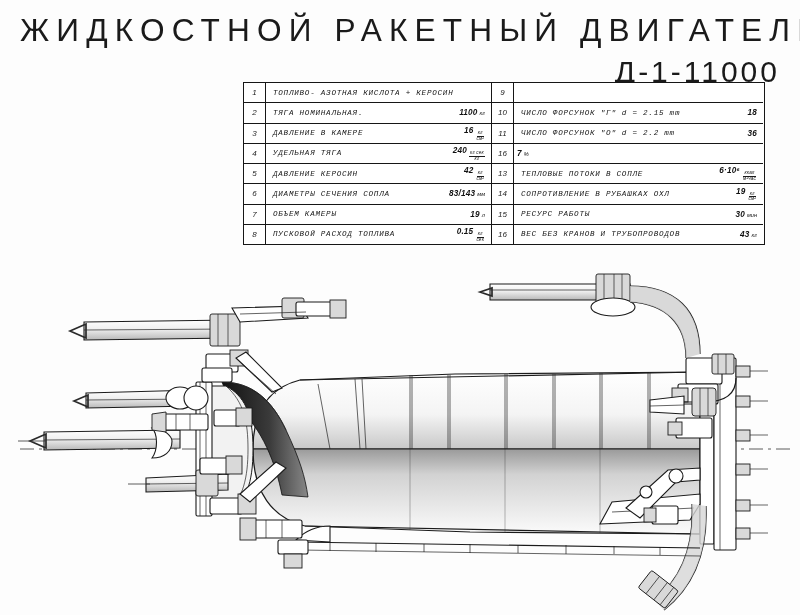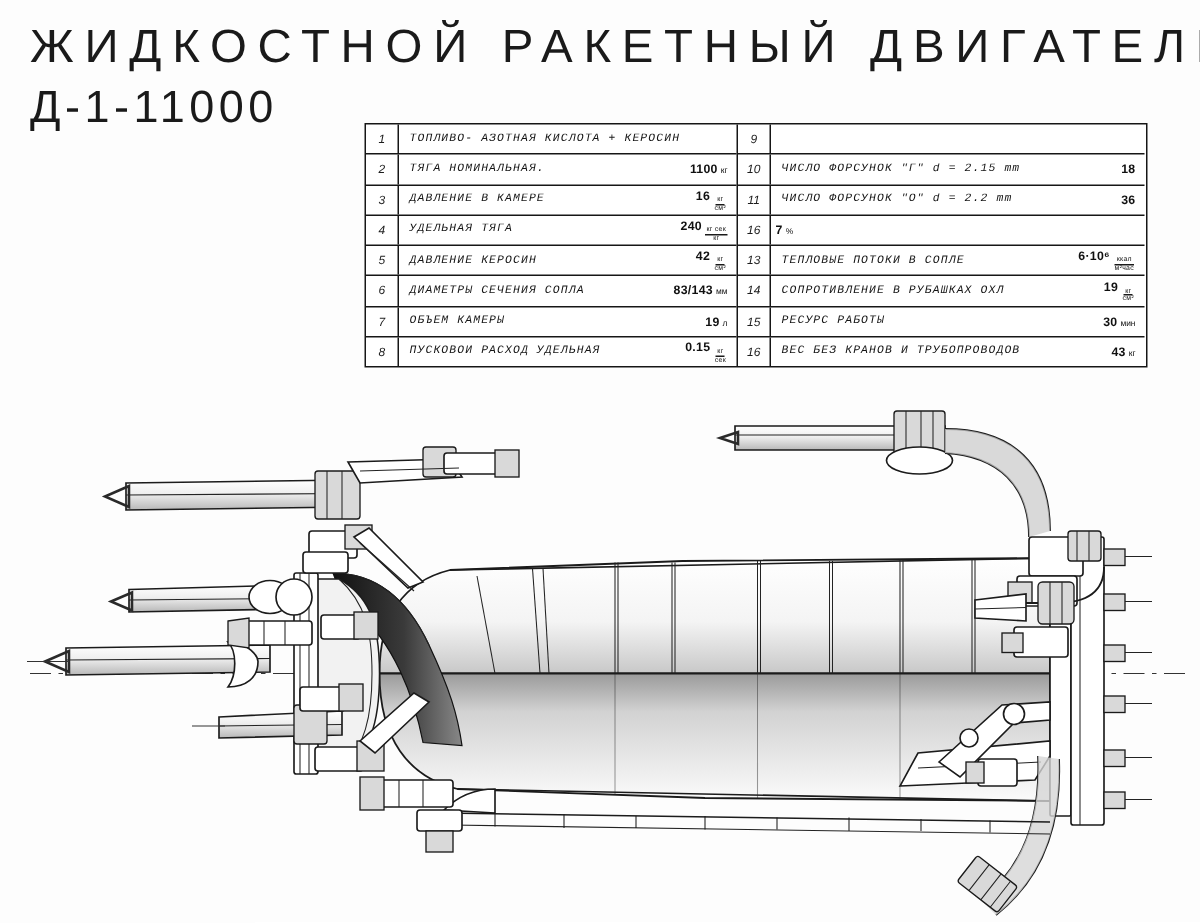--- a/index.html
+++ b/index.html
@@ -41,20 +41,21 @@
     transform: scaleX(1.02);
     transform-origin: left center;
   }
   .title-line-2 {
     font-size: 30px;
     line-height: 36px;
     letter-spacing: 3px;
     margin-top: 4px;
     color: #1a1a1a;
     white-space: nowrap;
+    text-align: right;
   }
 
   
   #spec-table {
     position: absolute;
     left: 243px;
     top: 82px;
     width: 522px;
     height: 163px;
     border: 1.6px solid #161616;
@@ -103,20 +104,21 @@
     white-space: nowrap;
     overflow: hidden;
     color: #141414;
     font-family: Liberation Mono, monospace;
   }
   .cell-val {
     flex: 0 0 auto;
     padding-right: 6px;
     padding-left: 3px;
     font-size: 8.2px;
+    font-style: italic;
     font-weight: 700;
     letter-spacing: 0.2px;
     white-space: nowrap;
     text-align: right;
     color: #101010;
     display: flex;
     align-items: baseline;
     gap: 2px;
   }
   .unit {
@@ -227,21 +229,21 @@
       <div class="trow">
         <div class="cell-num">7</div>
         <div class="cell-label">ОБЪЕМ   КАМЕРЫ</div>
         <div class="cell-val">
           <span>19</span>
           <span class="unit">л</span>
         </div>
       </div>
       <div class="trow">
         <div class="cell-num">8</div>
-        <div class="cell-label">ПУСКОВОЙ   РАСХОД   УДЕЛЬНАЯ</div>
+        <div class="cell-label">ПУСКОВОЙ   РАСХОД   ТОПЛИВА</div>
         <div class="cell-val">
           <span>0.15</span>
           <span class="frac">
             <span class="num">кг</span>
             <span class="den">сек</span>
           </span>
         </div>
       </div>
     </div>
 

